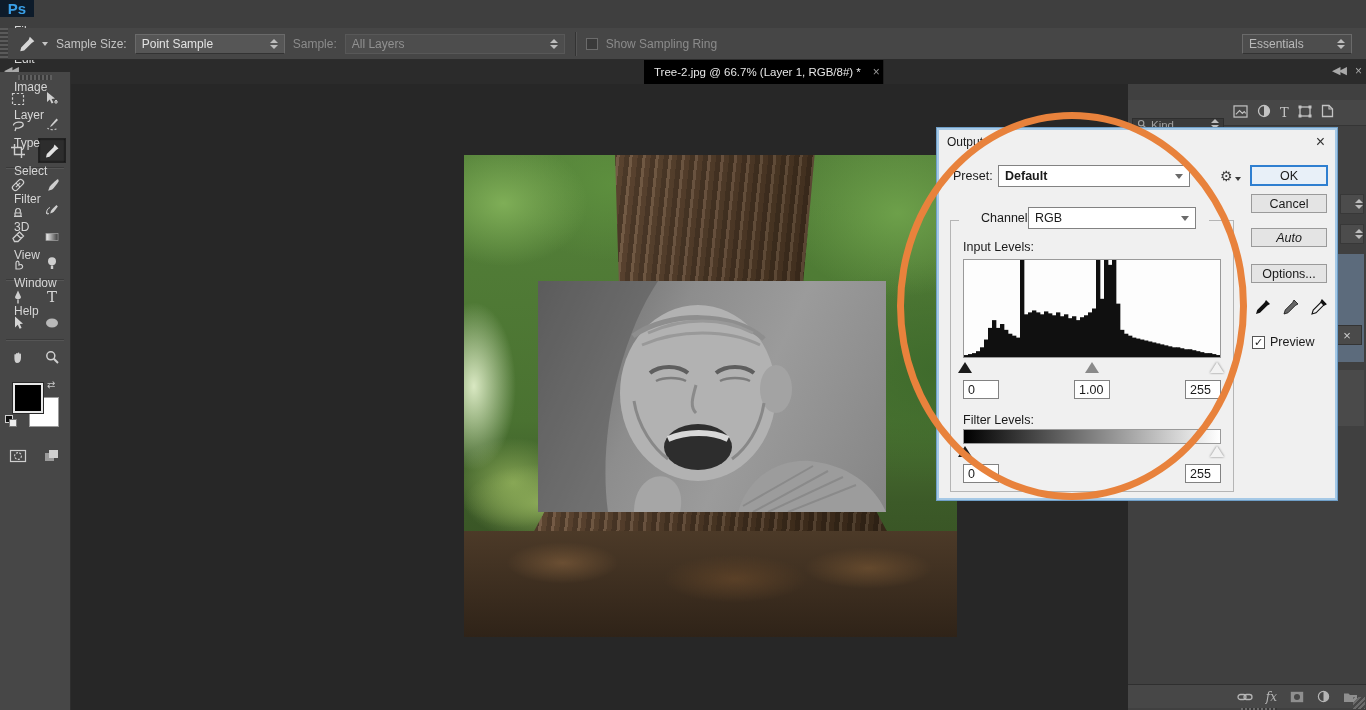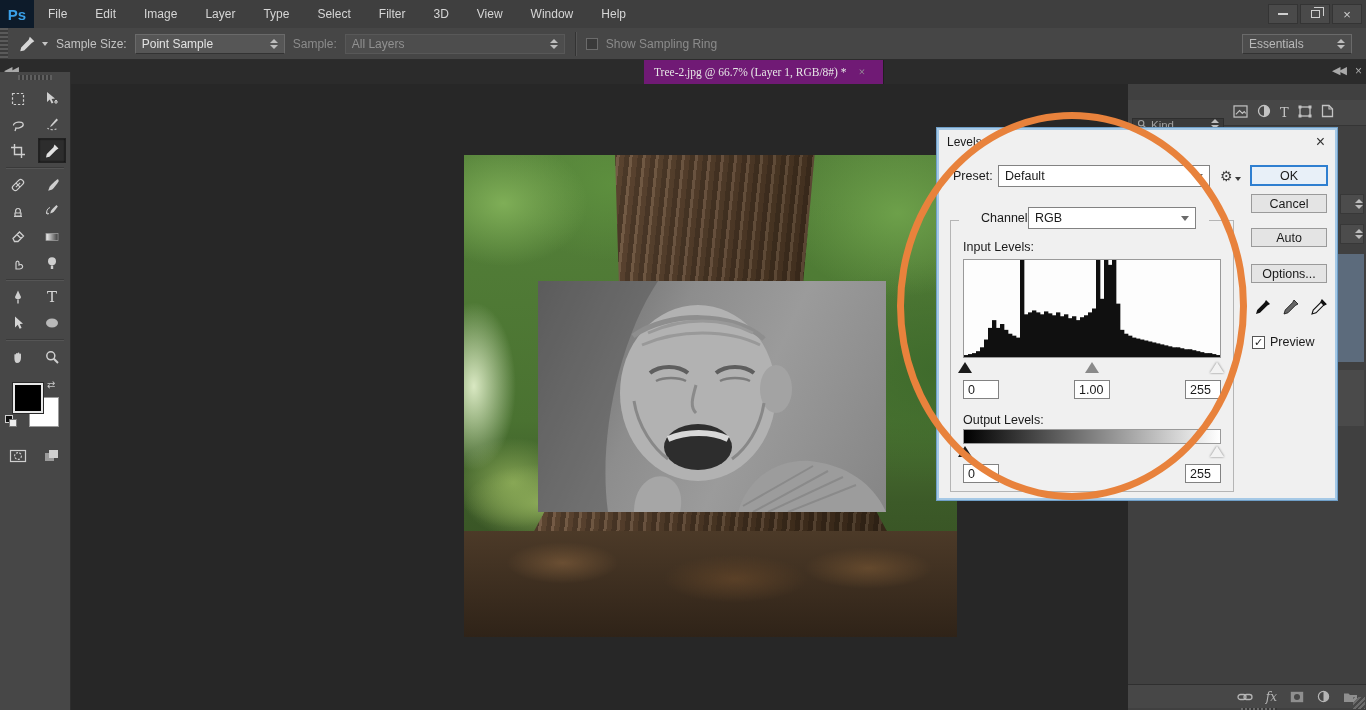--- a/index.html
+++ b/index.html
@@ -1,21 +1,21 @@
 <!DOCTYPE html>
 <html><head>
 <meta charset="utf-8">
 <style>
   * { margin:0; padding:0; box-sizing:border-box; }
   html,body { width:1366px; height:710px; overflow:hidden; background:#272727;
     font-family:"Liberation Sans", sans-serif; -webkit-font-smoothing:antialiased; }
 
   
   #menubar { position:absolute; left:0; top:0; width:1366px; height:28px; background:#3f3f3f;
-    display:flex; z-index:5; }
+    display:flex; z-index:5;flex-direction:column; }
   #ps-logo { width:34px; height:28px; background:#0d1b2a; color:#3aa0e8; font-weight:bold;
     font-size:15px; display:flex; align-items:center; justify-content:center; }
   .menu-item { color:#d6d6d6; font-size:12px; padding:0 14px; line-height:28px; cursor:default; }
   #win-controls { margin-left:auto; display:flex; height:28px; align-items:center; padding-right:4px; }
   .winbtn { width:30px; height:20px; display:flex; align-items:center; justify-content:center;
     color:#cfcfcf; font-size:13px; margin-left:2px; background:#4a4a4a; border:1px solid #343434; }
   .winbtn .bar { width:10px; height:2px; background:#cfcfcf; }
   .winbtn .restore { width:9px; height:8px; border:1px solid #cfcfcf; position:relative; }
   .winbtn .restore:before { content:""; position:absolute; left:2px; top:-4px; width:9px; height:8px;
     border:1px solid #cfcfcf; border-bottom:none; border-left:none; }
@@ -39,21 +39,21 @@
     border-top:4px solid #c5c5c5; margin-left:4px; }
 
   
   #tabbar { position:absolute; left:0; top:60px; width:1366px; height:24px; background:#2b2b2b; z-index:4; }
   .collapse-chev { color:#a9a9a9; font-size:11px; letter-spacing:-2px; }
   #tabbar-left-chev { position:absolute; left:4px; top:4px; }
   .doc-tab { position:absolute; top:0; height:24px; display:flex; align-items:center; font-size:11.5px;
     padding:0 10px; border-right:1px solid #1f1f1f; white-space:nowrap; }
   .doc-tab .close { margin-left:12px; font-size:12px; color:#9a9a9a; }
   #tab-1 { left:71px; width:573px; background:#3a3a3a; color:#9a9a9a; }
-  #tab-2 { left:644px; width:240px; background:#701a75; color:#e6e6e6;font-family:Liberation Serif, serif; }
+  #tab-2 { left:644px; width:240px; background:#000000; color:#e6e6e6; }
   #dock-controls { position:absolute; right:4px; top:4px; display:flex; gap:10px; color:#a9a9a9; font-size:11px; }
 
   
   #toolbar { position:absolute; left:0; top:72px; width:71px; height:638px; background:#474747;
     border-right:1px solid #2e2e2e; z-index:4; }
   #toolbar-grip { width:34px; height:5px; margin:3px auto 6px;
     background:repeating-linear-gradient(90deg,#5f5f5f 0 2px,#3a3a3a 2px 4px); }
   .tool-row { display:flex; justify-content:center; gap:6px; margin-bottom:1px; }
   .tool { width:28px; height:25px; display:flex; align-items:center; justify-content:center; position:relative; }
   .tool svg { display:block; }
@@ -130,30 +130,30 @@
   #levels-dialog { position:absolute; left:937px; top:128px; width:400px; height:372px;
     background:#f0f0f0; border:2px solid #a6c9e6; outline:1px solid #6f9fc8; z-index:10;
     font-size:12.5px; color:#1a1a1a; }
   #dlg-title { position:absolute; left:8px; top:5px; font-size:12px; }
   #dlg-close { position:absolute; right:10px; top:3px; font-size:16px; color:#333; }
   .dlg-label { position:absolute; }
   .dlg-combo { position:absolute; height:22px; background:#fff; border:1px solid #828282;
     display:flex; align-items:center; padding:0 6px; }
   .dlg-combo .chev { margin-left:auto; width:0; height:0; border-left:4px solid transparent;
     border-right:4px solid transparent; border-top:5px solid #6a6a6a; }
-  #preset-combo { left:59px; top:35px; width:212px; }
+  #preset-combo { left:59px; top:35px; width:192px;font-weight:bold; }
   #channel-combo { left:89px; top:77px; width:168px; }
   #gear-btn { position:absolute; left:281px; top:38px; font-size:14px; color:#3c3c3c; }
   #gear-btn:after { content:""; display:inline-block; margin-left:2px; width:0; height:0;
     border-left:3px solid transparent; border-right:3px solid transparent; border-top:4px solid #3c3c3c; }
   .dlg-btn { position:absolute; left:312px; width:76px; height:19px; background:#e4e4e4;
     border:1px solid #9a9a9a; display:flex; align-items:center; justify-content:center; font-size:12.5px; }
   #btn-ok { top:36px; border:1px solid #2f7fd0; box-shadow:0 0 0 1px #2f7fd0; background:#e8f0f8; }
   #btn-cancel { top:64px; }
-  #btn-auto { top:98px; }
+  #btn-auto { top:98px;font-style:italic; }
   #btn-options { top:134px; }
   #group-box { position:absolute; left:11px; top:90px; width:284px; height:272px;
     border:1px solid #b5b5b5; }
   #channel-row-mask { position:absolute; left:20px; top:74px; width:250px; height:28px; background:#f0f0f0; }
   #histogram-frame { position:absolute; left:24px; top:129px; width:258px; height:99px; background:#fdfdfd;
     border:1px solid #9a9a9a; }
   #histogram-frame svg { width:100%; height:100%; display:block; }
   .slider-tri { position:absolute; width:0; height:0; border-left:7px solid transparent;
     border-right:7px solid transparent; }
   .tri-black { border-bottom:11px solid #1a1a1a; }
@@ -532,21 +532,21 @@
           <path d="M2 3.5 H10 L9.2 12 H2.8 Z" fill="none" stroke="#b5b5b5" stroke-width="1.2"></path>
           <path d="M1 3.5 H11 M4.5 3.5 V2 H7.5 V3.5 M4.5 5.5 V10 M6 5.5 V10 M7.5 5.5 V10" stroke="#b5b5b5" stroke-width="1" fill="none"></path>
         </svg>
       </span>
   </div>
   <div id="panel-drag-dots"></div>
   <div id="panel-grip"></div>
 </div>
 
 <div id="levels-dialog">
-  <div id="dlg-title">Levels</div>
+  <div id="dlg-title">Output</div>
   <div id="dlg-close">×</div>
 
   <span class="dlg-label" style="left:14px; top:39px;">Preset:</span>
   <div class="dlg-combo" id="preset-combo">
     <span>Default</span>
       <span class="chev"></span>
   </div>
   <span id="gear-btn">⚙</span>
 
   <div id="btn-ok" class="dlg-btn">OK</div>
@@ -633,21 +633,21 @@
   </div>
 
   <div class="slider-tri tri-black" style="left:19px; top:232px;"></div>
   <div class="slider-tri tri-gray" style="left:146px; top:232px;"></div>
   <div class="slider-tri tri-white" style="left:271px; top:232px;"></div>
 
   <div class="dlg-field" style="left:24px; top:250px;">0</div>
   <div class="dlg-field" style="left:135px; top:250px;">1.00</div>
   <div class="dlg-field" style="left:246px; top:250px;">255</div>
 
-  <span class="dlg-label" style="left:24px; top:283px;">Output Levels:</span>
+  <span class="dlg-label" style="left:24px; top:283px;">Filter Levels:</span>
   <div id="out-gradient"></div>
   <div class="slider-tri tri-black" style="left:19px; top:316px;"></div>
   <div class="slider-tri tri-white" style="left:271px; top:316px;"></div>
   <div class="dlg-field" style="left:24px; top:334px;">0</div>
   <div class="dlg-field" style="left:246px; top:334px;">255</div>
 
   <span class="dropper-btn" style="left:315px; top:168px;">
     <svg width="18" height="18" viewBox="0 0 18 18">
         <path d="M12 2 L16 6 L13.4 7.4 L6 14.8 L2 16 L3.2 12 L10.6 4.6 Z" fill="#111"></path>
       </svg></span>

